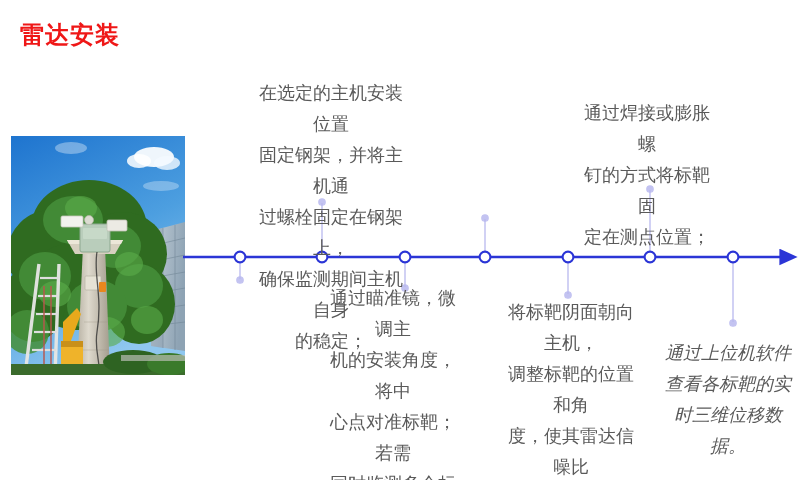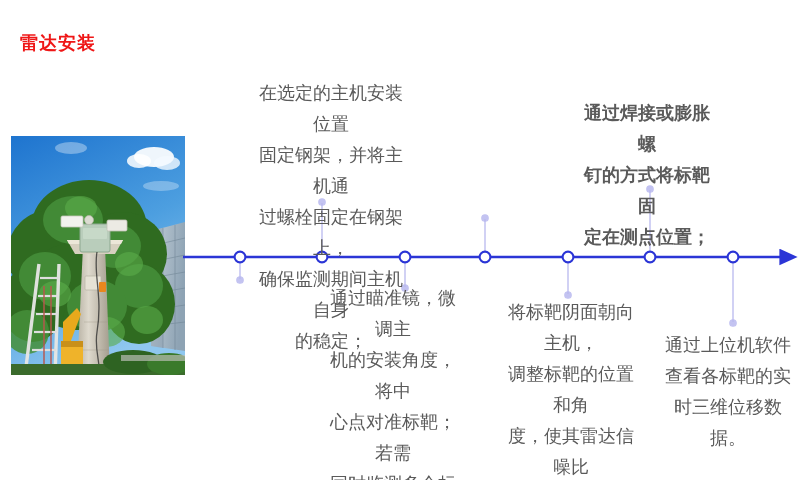--- a/index.html
+++ b/index.html
@@ -20,27 +20,26 @@
     width: 800px;
     height: 480px;
     overflow: hidden;
   }
 
   
   #page-title {
     position: absolute;
     left: 20px;
     top: 22px;
-    font-size: 18px;
+    font-size: 24px;
     font-weight: bold;
     color: #ef1717;
     letter-spacing: 1px;
     line-height: 1.1;
     white-space: nowrap;
-    margin-top: 12px;
   }
 
   
   #photo {
     position: absolute;
     left: 11px;
     top: 136px;
     width: 174px;
     height: 239px;
     overflow: hidden;
@@ -267,21 +266,21 @@
 则将中心点对准多个
 标靶点的中间位置；</div>
 
 
   <div class="callout below" style="left:503px; top:297px; width:136px;">将标靶阴面朝向主机，
 调整标靶的位置和角
 度，使其雷达信噪比
 尽可能高，并覆盖全
 部标靶；</div>
 
-  <div class="callout above" style="left:578px; top:98px; width:138px;font-weight:bold;">通过焊接或膨胀螺
+  <div class="callout above" style="left:578px; top:98px; width:138px;">通过焊接或膨胀螺
 钉的方式将标靶固
 定在测点位置；</div>
 
-  <div class="callout below" style="left:665px; top:330px; width:126px;">通过上位机软件
+  <div class="callout below" style="left:665px; top:338px; width:126px;font-style:italic;">通过上位机软件
 查看各标靶的实
 时三维位移数据。</div>
 
 </div>
 
 </body></html>

